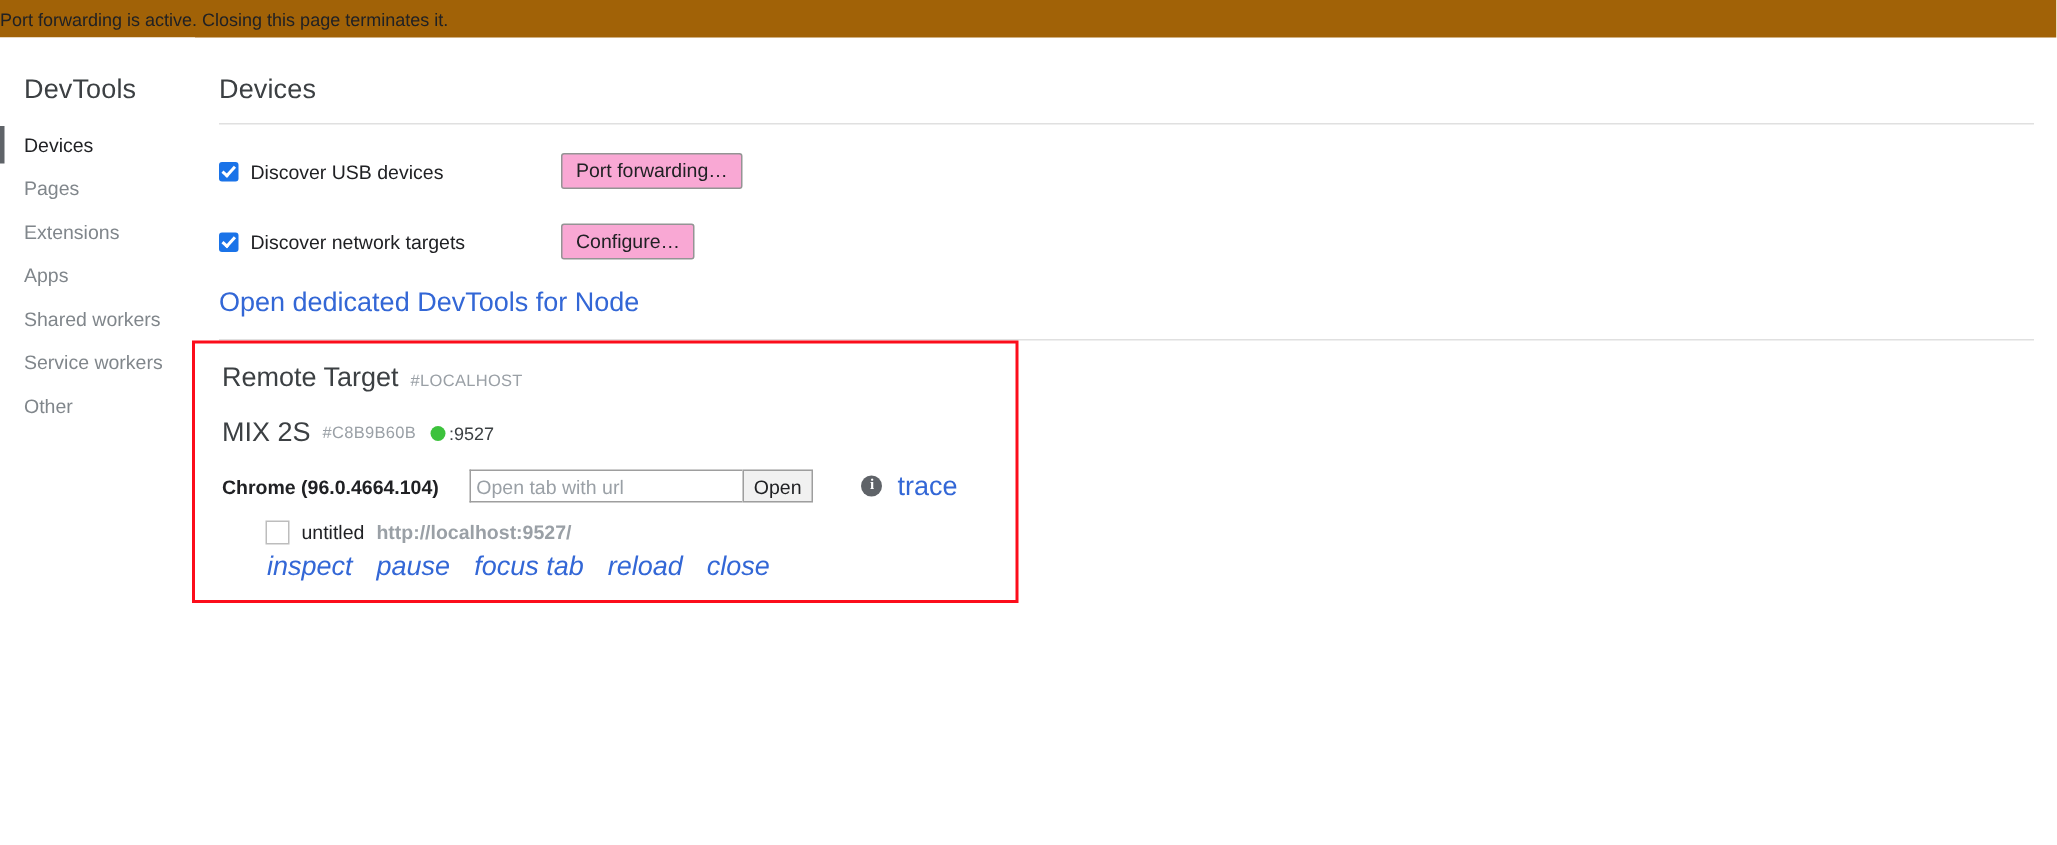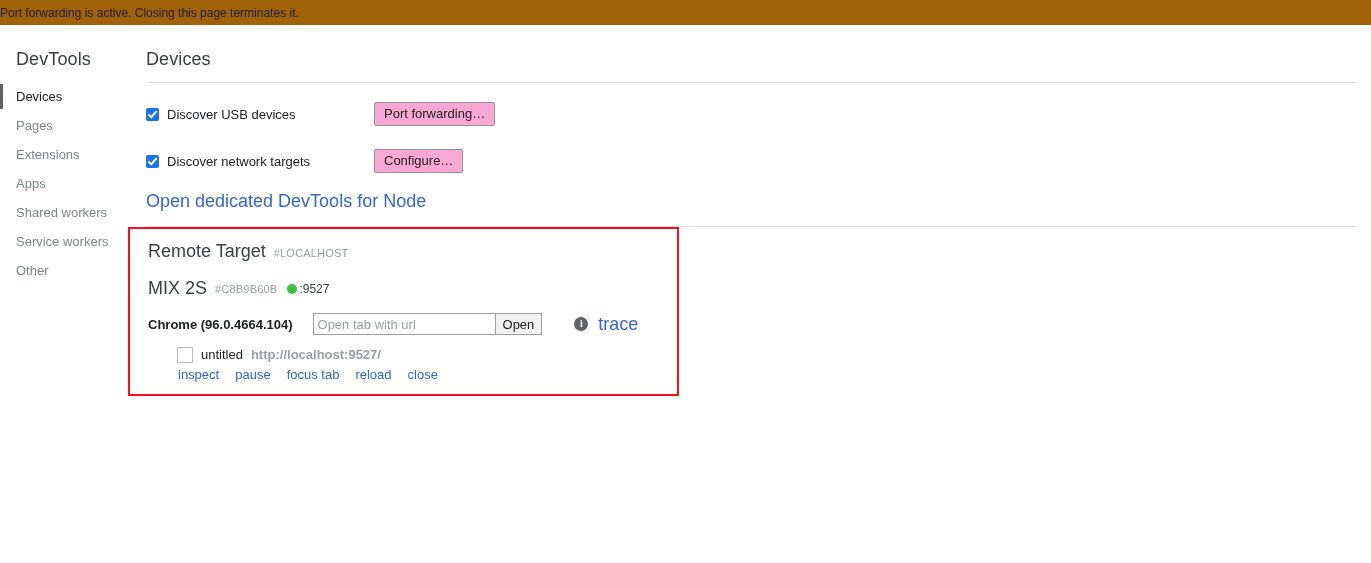--- a/index.html
+++ b/index.html
@@ -298,21 +298,21 @@
     font-size: 13px;
     color: #9aa0a6;
     font-weight: bold;
   }
   .tab-actions {
     display: flex;
     gap: 16px;
     padding-left: 22px;
     padding-top: 2px;
   }
-  .tab-actions .link { font-size: 13px; }
+  .tab-actions .link { font-size: 18px; font-style: italic; }
 </style>
 </head>
 <body>
 
 <div class="banner">
   <span>Port forwarding is active. Closing this page terminates it.</span>
 </div>
 
 <div class="shell">
 

